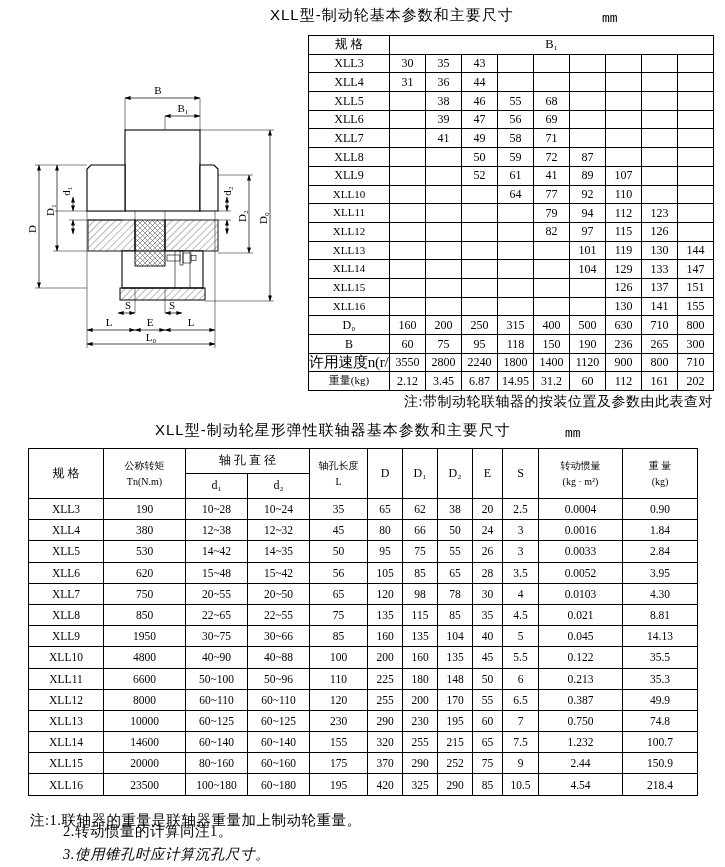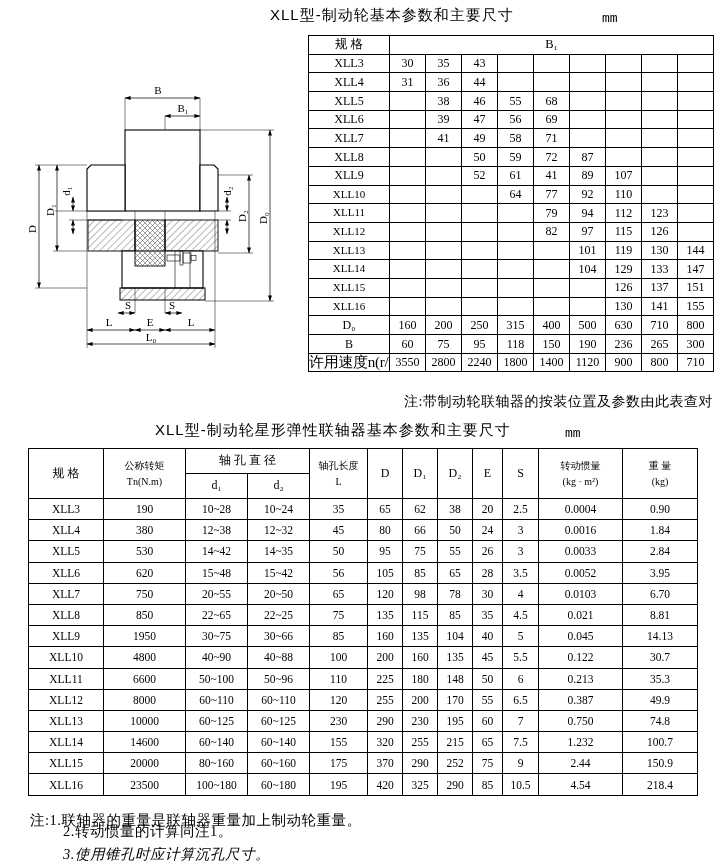--- a/index.html
+++ b/index.html
@@ -349,20 +349,32 @@
         <td class="lbl tiny">许用速度n(r/min)</td>
         <td>3550</td>
         <td>2800</td>
         <td>2240</td>
         <td>1800</td>
         <td>1400</td>
         <td>1120</td>
         <td>900</td>
         <td>800</td>
         <td>710</td>
+      </tr>
+      <tr>
+        <td class="lbl small">重量(kg)</td>
+        <td>2.12</td>
+        <td>3.45</td>
+        <td>6.87</td>
+        <td>14.95</td>
+        <td>31.2</td>
+        <td>60</td>
+        <td>112</td>
+        <td>161</td>
+        <td>202</td>
       </tr>
     </tbody>
 </table>
 
 <div class="note1">注:带制动轮联轴器的按装位置及参数由此表查对</div>
 
 <div class="abs" style="left:155px; top:421px;">
   <span class="title">XLL型-制动轮星形弹性联轴器基本参数和主要尺寸</span>
 </div>
 <div class="abs" style="left:565px; top:423px;">
@@ -477,27 +489,27 @@
         <td>750</td>
         <td>20~55</td>
         <td>20~50</td>
         <td>65</td>
         <td>120</td>
         <td>98</td>
         <td>78</td>
         <td>30</td>
         <td>4</td>
         <td>0.0103</td>
-        <td>6.70</td>
+        <td>4.30</td>
       </tr>
       <tr>
         <td>XLL8</td>
         <td>850</td>
         <td>22~65</td>
-        <td>22~25</td>
+        <td>22~55</td>
         <td>75</td>
         <td>135</td>
         <td>115</td>
         <td>85</td>
         <td>35</td>
         <td>4.5</td>
         <td>0.021</td>
         <td>8.81</td>
       </tr>
       <tr>
@@ -519,21 +531,21 @@
         <td>4800</td>
         <td>40~90</td>
         <td>40~88</td>
         <td>100</td>
         <td>200</td>
         <td>160</td>
         <td>135</td>
         <td>45</td>
         <td>5.5</td>
         <td>0.122</td>
-        <td>30.7</td>
+        <td>35.5</td>
       </tr>
       <tr>
         <td>XLL11</td>
         <td>6600</td>
         <td>50~100</td>
         <td>50~96</td>
         <td>110</td>
         <td>225</td>
         <td>180</td>
         <td>148</td>

